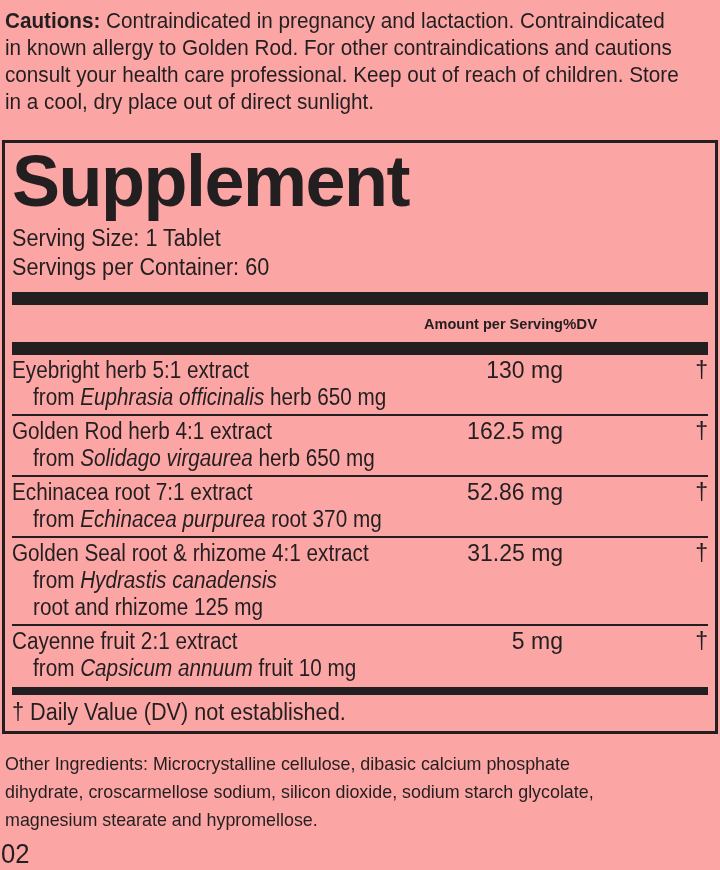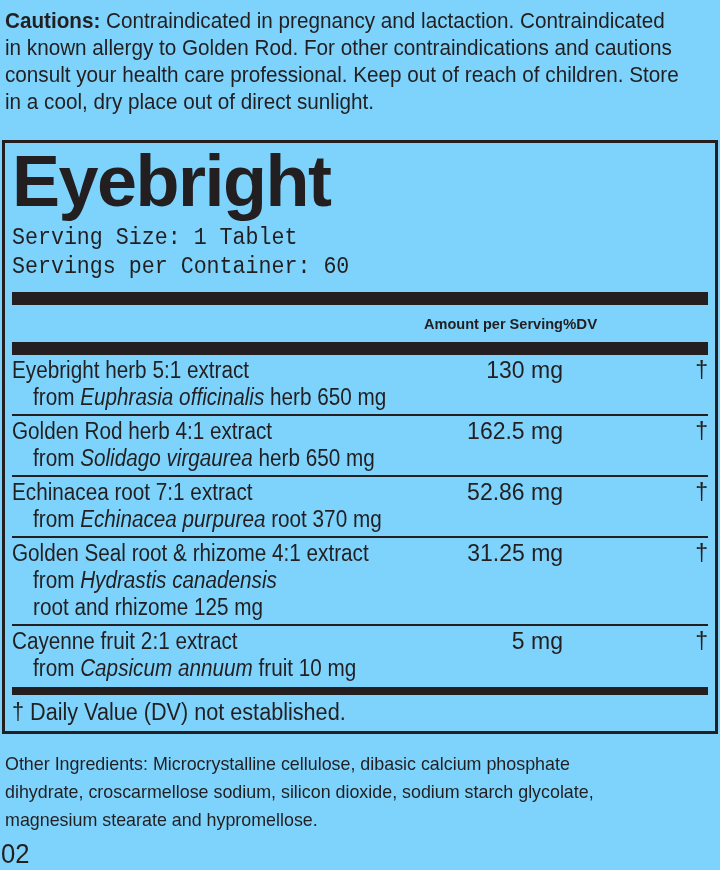--- a/index.html
+++ b/index.html
@@ -4,39 +4,39 @@
 <style>
   :root { --ink: #231f20; }
   * { margin: 0; padding: 0; box-sizing: border-box; }
   html, body { background: #ffffff; }
   body {
     width: 720px; height: 870px;
     font-family: "Liberation Sans", sans-serif;
     color: var(--ink);
     overflow: hidden;
   }
-  .page { width: 720px; height: 870px; position: relative; background: #7dd3fc; }
+  .page { width: 720px; height: 870px; position: relative; background: #fca5a5; }
 
   
   .cautions { padding: 7px 5px 0 5px; font-size: 22px; line-height: 27px; }
   .caution-line { white-space: nowrap; transform: scaleX(0.94); transform-origin: 0 0; }
   .caution-line b { font-weight: bold; }
 
   
   .facts-box {
     margin: 25px 2px 0 2px;
     border: 3px solid var(--ink);
     padding: 0 7px;
   }
   .title-row {
     display: flex; justify-content: space-between; align-items: baseline;
     font-weight: bold; font-size: 72px; line-height: 74px; letter-spacing: -1.5px;
     margin-top: 1px;
   }
-  .serving-block { margin-top: 6px; font-size: 23px; line-height: 29px; font-family: Liberation Mono, monospace; }
+  .serving-block { margin-top: 6px; font-size: 23px; line-height: 29px; }
   .serving-line { white-space: nowrap; transform: scaleX(0.94); transform-origin: 0 0; }
 
   .bar { height: 13px; background: var(--ink); }
   .bar-top { margin-top: 10px; }
 
   .header-row {
     display: flex; align-items: flex-end;
     font-weight: bold; font-size: 15px; line-height: 26px;
     padding: 6px 0 5px 0;
   }
@@ -79,21 +79,21 @@
   <div class="cautions">
     <div class="caution-line"><b>Cautions:</b><span> Contraindicated in pregnancy and lactaction. Contraindicated</span></div>
     <div class="caution-line">in known allergy to Golden Rod. For other contraindications and cautions</div>
     <div class="caution-line">consult your health care professional. Keep out of reach of children. Store</div>
     <div class="caution-line">in a cool, dry place out of direct sunlight.</div>
   </div>
 
   <div class="facts-box">
 
     <div class="title-row">
-      <span>Eyebright</span>
+      <span>Supplement</span>
     </div>
 
     <div class="serving-block">
       <div class="serving-line">Serving Size: 1 Tablet</div>
       <div class="serving-line">Servings per Container: 60</div>
     </div>
 
     <div class="bar bar-top"></div>
 
     <div class="header-row">

